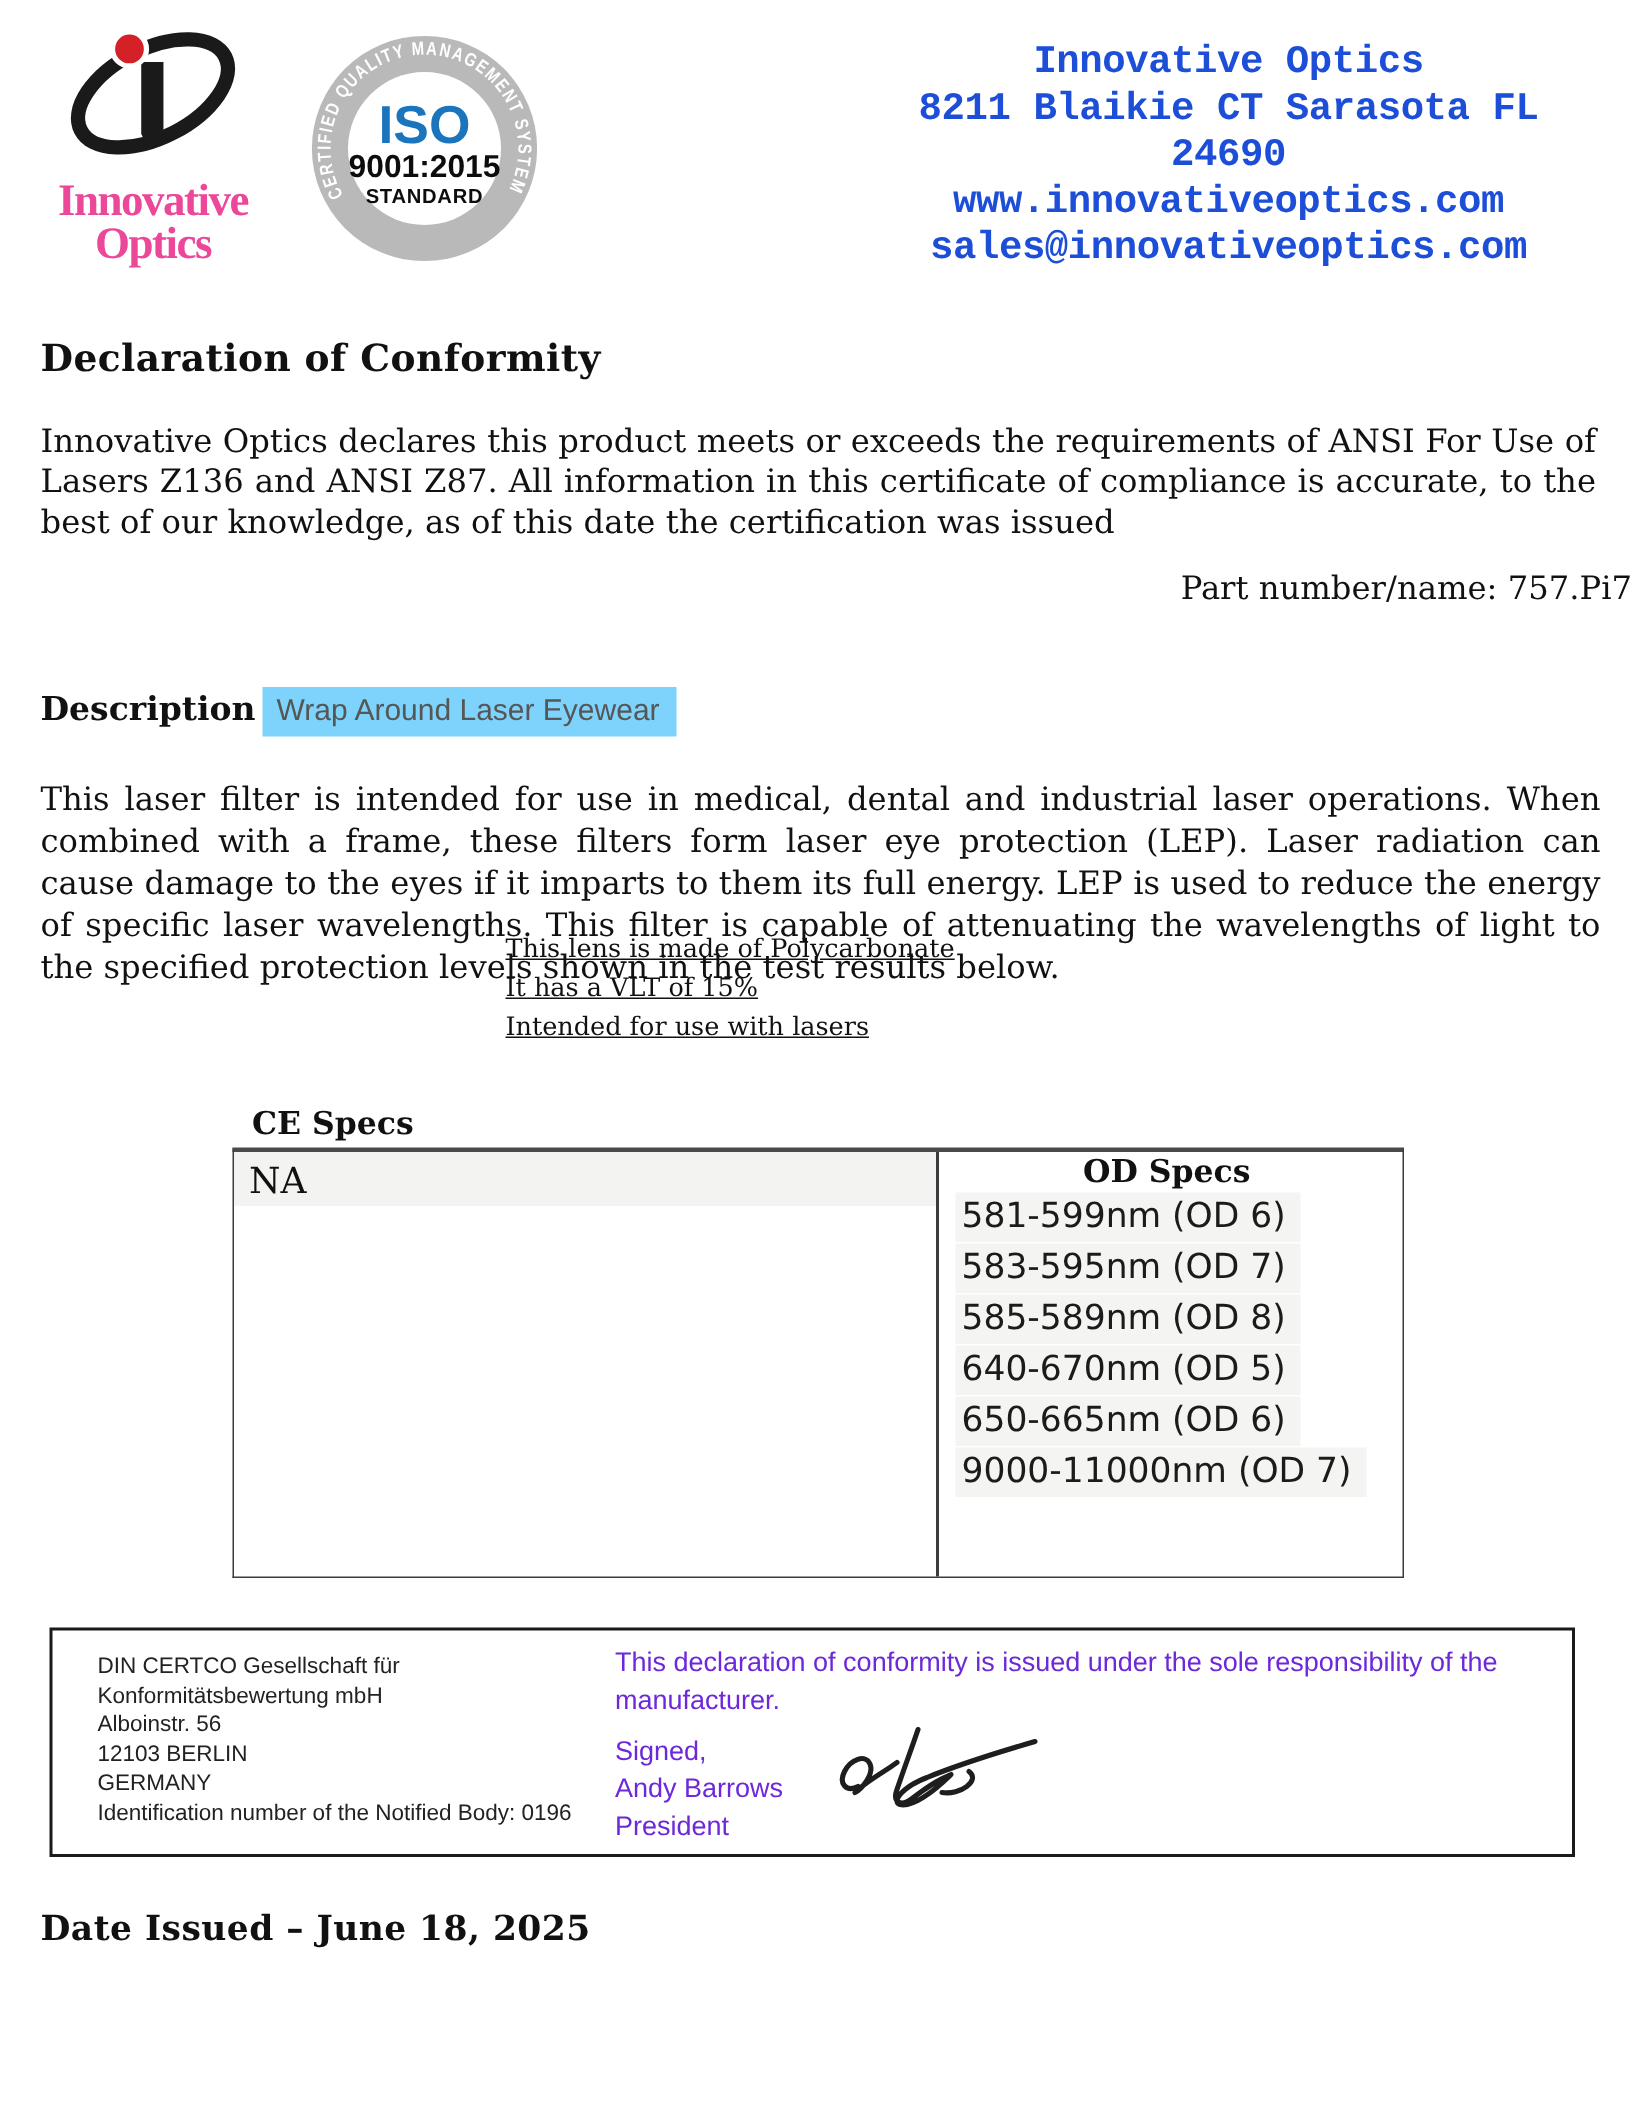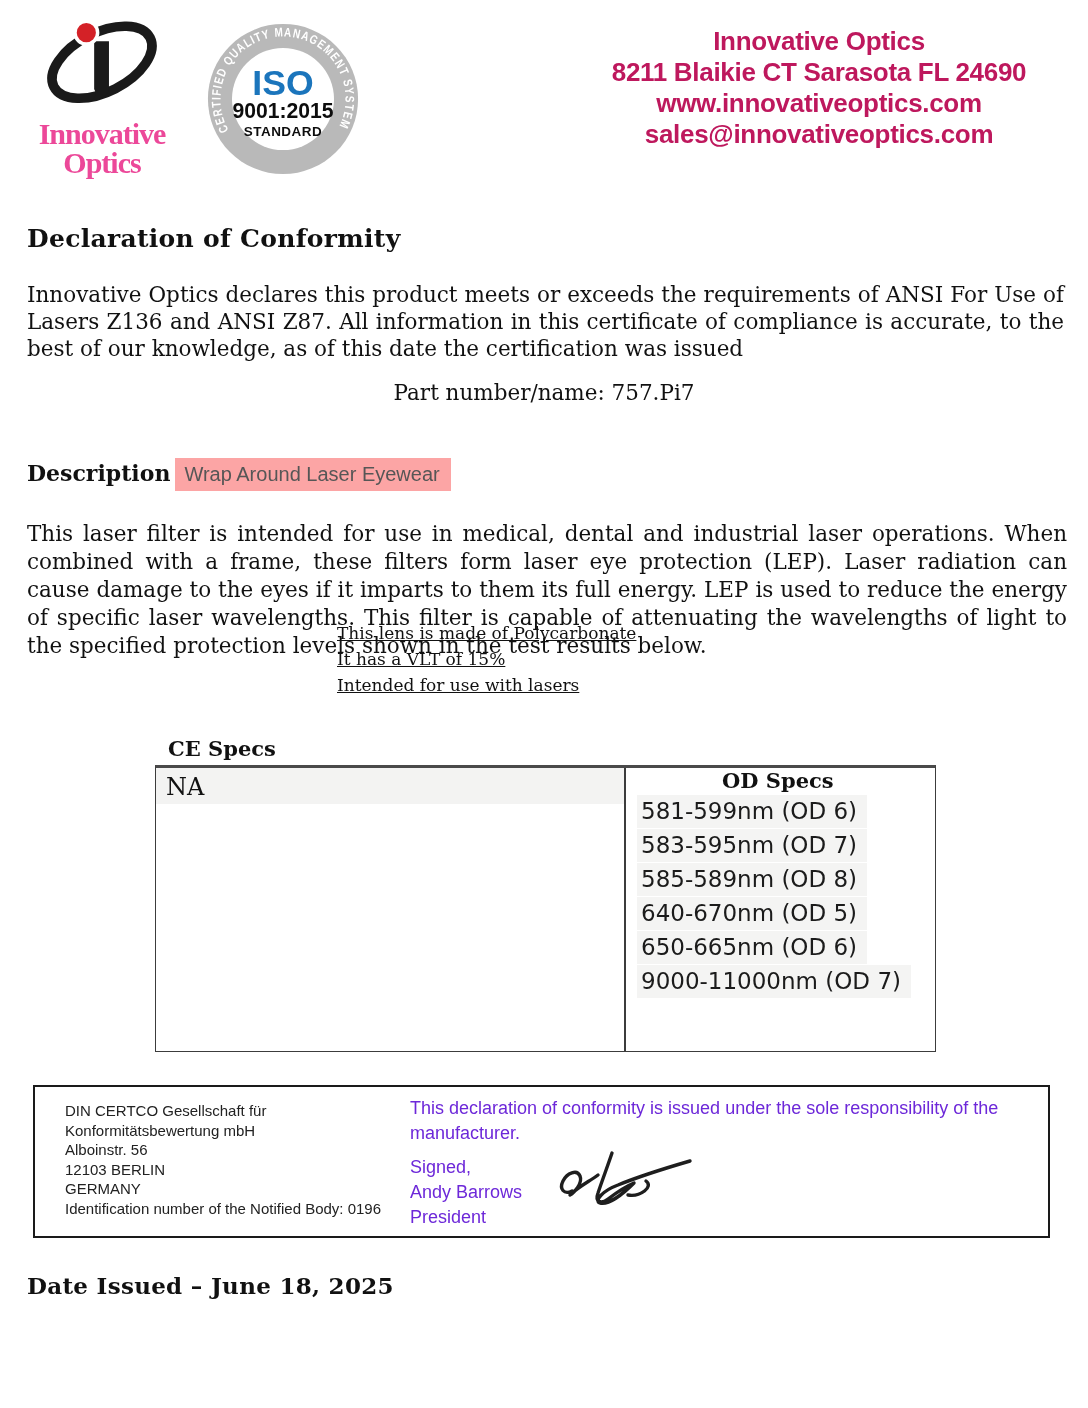--- a/index.html
+++ b/index.html
@@ -16,34 +16,34 @@
     font-family:Liberation Serif, serif;font-weight:700;
     font-size:30px;line-height:0.95;color:#ec4899;letter-spacing:-1px;margin-top:2px;
   }
 
   
   .iso-badge{left:206px;top:22px;width:154px;height:154px;}
 
   
   .header-right{
     left:572px;top:26px;width:494px;text-align:center;
-    font-family:Liberation Sans, sans-serif;font-weight:700;
-    font-size:26px;line-height:31px;color:#be185d;letter-spacing:-0.3px;
+    font-family:Liberation Mono, monospace;font-weight:700;
+    font-size:26px;line-height:31px;color:#1d4ed8;letter-spacing:-0.3px;
   }
 
   
   .doc-title{left:27px;top:224px;font-size:25px;font-weight:700;letter-spacing:0.3px;}
   .para{font-size:21.5px;line-height:27px;text-align:justify;}
   .p1{left:27px;top:281px;width:1037px;}
-  .part-line{left:0;top:380px;width:1088px;text-align:center;font-size:21.5px;}
+  .part-line{left:0;top:380px;width:1088px;text-align:right;font-size:21.5px;}
   .desc-row{left:27px;top:460px;}
   .desc-label{font-size:22px;font-weight:700;}
   .desc-chip{
     font-family:"Liberation Sans", sans-serif;font-size:20px;color:#565656;
-    background:#fca5a5;padding:5px 11px 6px 9px;margin-left:5px;
+    background:#7dd3fc;padding:5px 11px 6px 9px;margin-left:5px;
   }
   .p2{left:27px;top:520px;width:1040px;line-height:28px;}
   .lens-block{left:337px;top:620px;font-size:17px;line-height:26px;text-decoration:underline;}
 
   
   .spec-headers{left:0;top:736px;width:1088px;font-size:21px;font-weight:700;}
   .ce-h{position:absolute;left:168px;top:0;}
   .od-h{position:absolute;left:722px;top:16px;margin-top:16px;}
   .spec-table{
     left:155px;top:765px;width:781px;height:287px;box-sizing:border-box;

